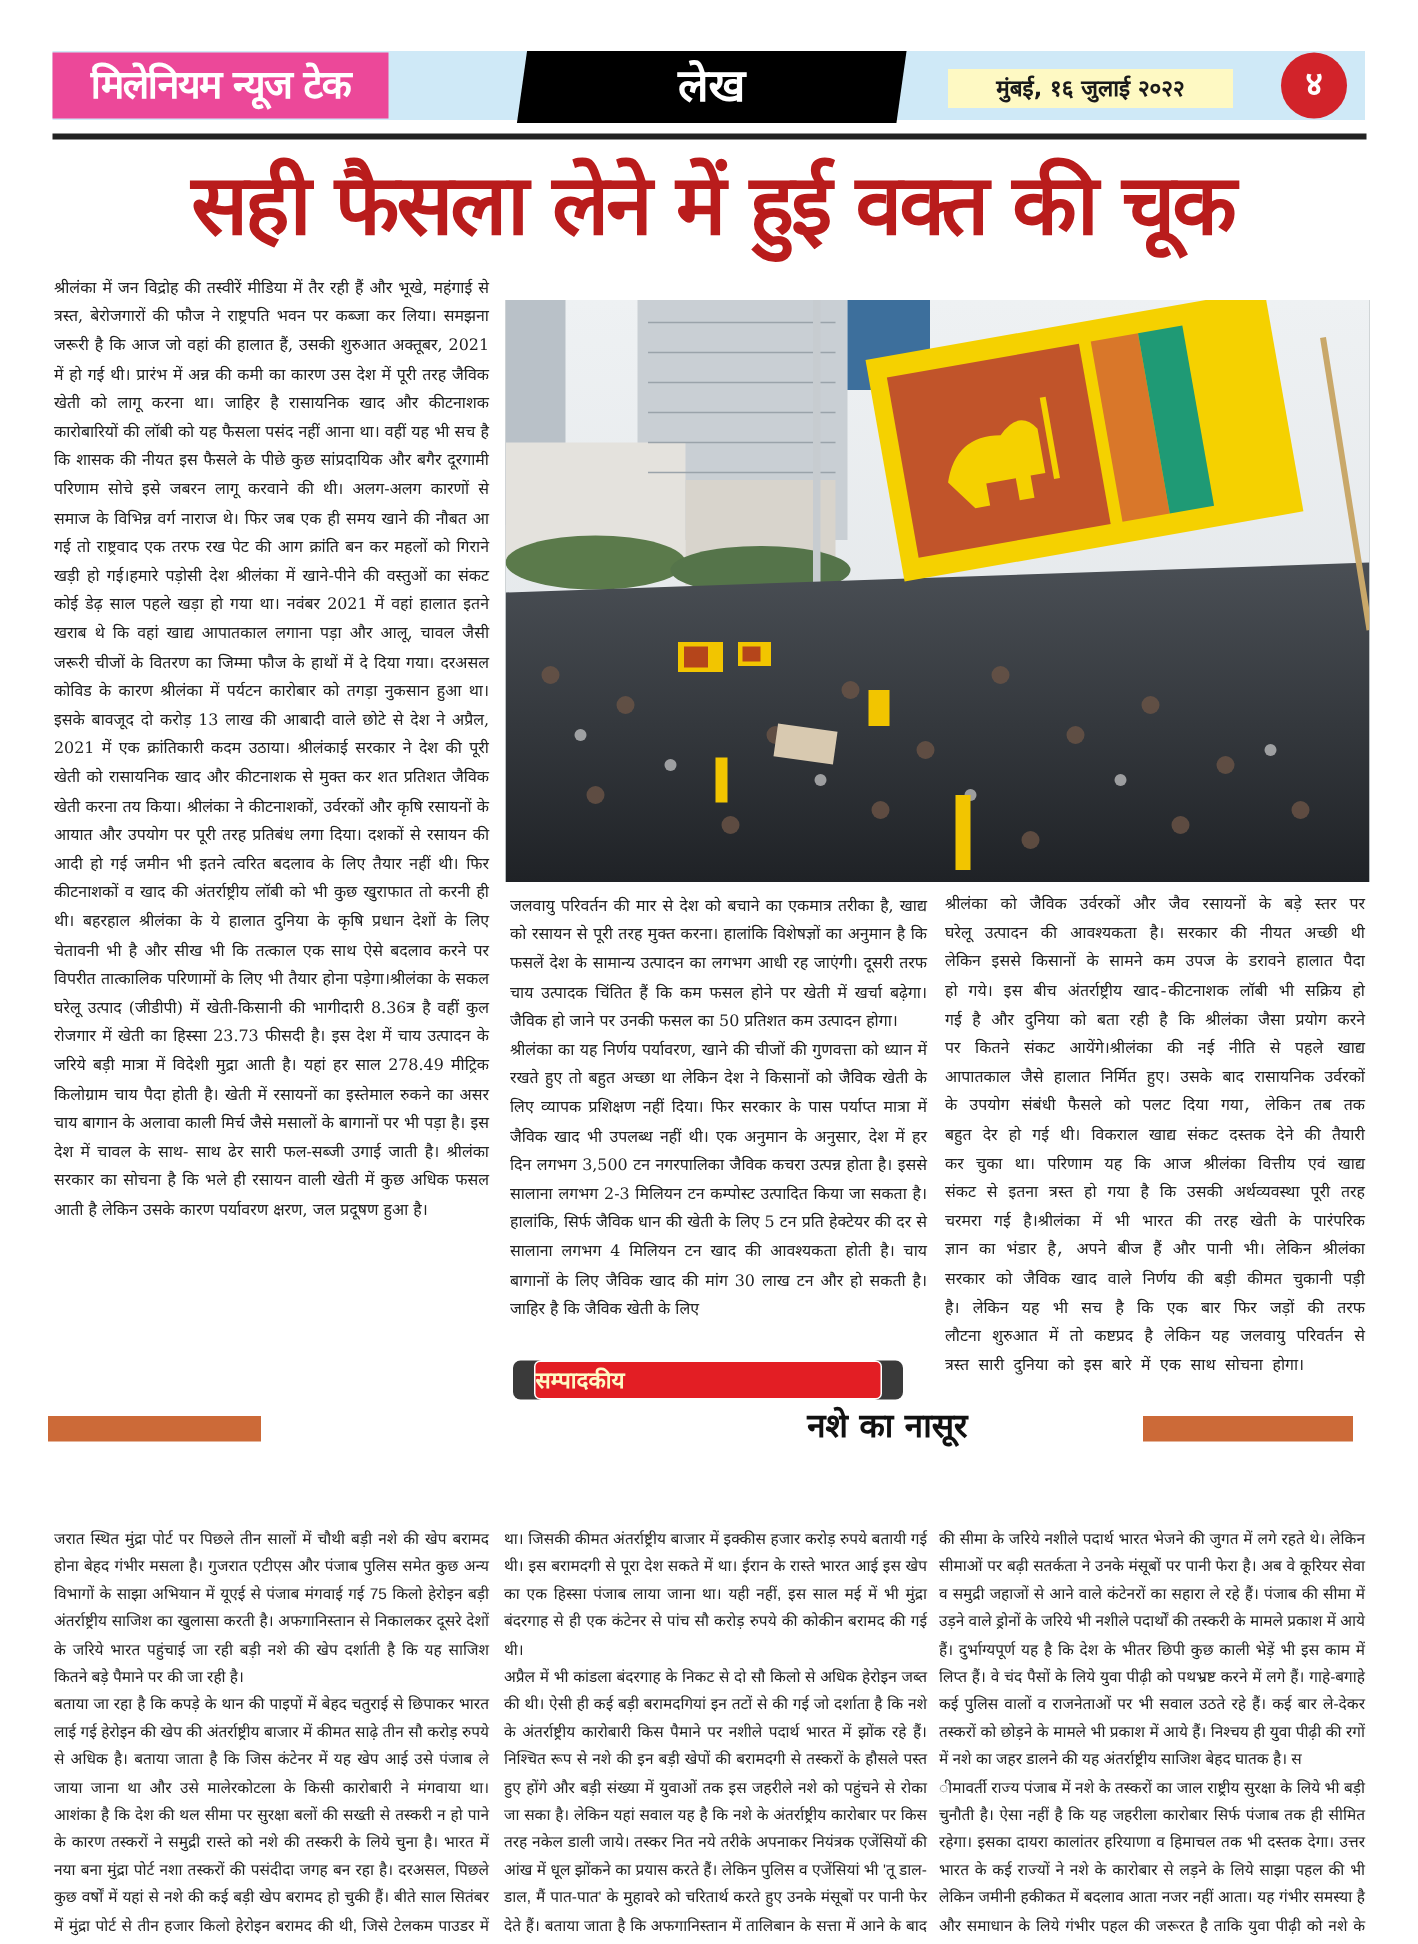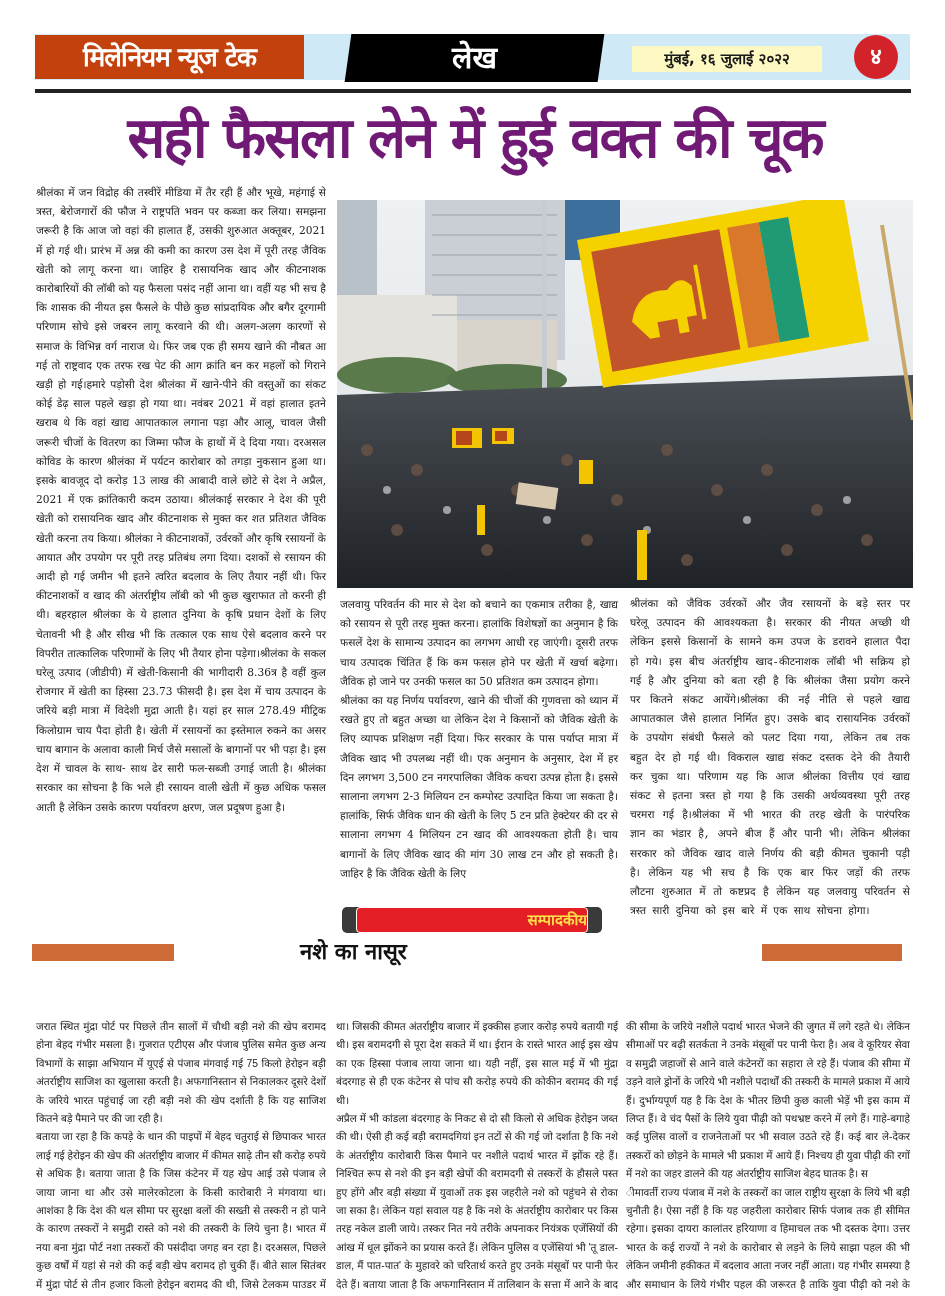--- a/index.html
+++ b/index.html
@@ -1,50 +1,50 @@
 <!DOCTYPE html>
 <html><head>
 <meta charset="utf-8">
 <style>
   html, body { margin:0; padding:0; background:#ffffff; }
   body { width:945px; height:1296px; position:relative; overflow:hidden; font-family:"DejaVu Sans", sans-serif; color:#1a1a1a; }
 
   
   .masthead { position:absolute; left:35px; top:34px; width:875px; height:46px; background:#cfe9f7; }
-  .brand { position:absolute; left:35px; top:35px; width:269px; height:44px; background:#c2410c; color:#fff;
+  .brand { position:absolute; left:35px; top:35px; width:224px; height:44px; background:#ec4899; color:#fff;
            font-family:"DejaVu Sans", sans-serif; font-weight:bold; font-size:26px; line-height:44px; text-align:center; letter-spacing:-1px; }
   .section-tab { position:absolute; left:348px; top:34px; width:253px; height:48px; background:#000; color:#fff;
                  transform:skewX(-8deg); }
   .section-tab span { display:block; transform:skewX(8deg); text-align:center; font-weight:bold; font-size:30px; line-height:48px; }
   .dateline { position:absolute; left:632px; top:46px; width:190px; height:26px; background:#fef9c3; font-size:15px; line-height:26px; text-align:center; font-weight:bold; }
   .page-no { position:absolute; left:854px; top:35px; width:44px; height:44px; border-radius:50%; background:#d2232a; color:#fff;
              font-weight:bold; font-size:22px; line-height:44px; text-align:center; }
   .rule { position:absolute; left:35px; top:89px; width:876px; height:4px; background:#222; }
 
   .headline { position:absolute; left:40px; top:98px; width:870px; height:80px; text-align:center;
-              font-family:"DejaVu Sans", sans-serif; font-weight:bold; font-size:56px; line-height:80px; letter-spacing:-2px; color:#701a75; }
+              font-family:"DejaVu Sans", sans-serif; font-weight:bold; font-size:56px; line-height:80px; letter-spacing:-2px; color:#b91c1c; }
 
   
   .col { position:absolute; font-family:"DejaVu Serif", serif; font-size:10.6px; line-height:19.2px; text-align:justify; color:#222; }
   .col p { margin:0; text-indent:0; }
   .col p + p { margin-top:0; }
   .col-1 { left:36px; top:183px; width:290px; }
   .col-2 { left:340px; top:595px; width:278px; }
   .col-3 { left:630px; top:595px; width:280px;font-family:Liberation Mono, monospace; }
 
   
   .photo { position:absolute; left:337px; top:200px; width:576px; height:388px; overflow:hidden; background:#9aa3a8; }
 
   
   .ed-banner { position:absolute; left:342px; top:907px; width:260px; height:26px; }
   .ed-cap-l, .ed-cap-r { position:absolute; top:0; width:22px; height:26px; background:#3a3a3a; border-radius:5px; }
   .ed-cap-l { left:0; } .ed-cap-r { right:0; }
   .ed-mid { position:absolute; left:14px; right:14px; top:0; height:26px; background:#e31e24; border-radius:4px; border:1px solid #fff; box-sizing:border-box;
-            color:#fde047; font-weight:bold; font-size:15px; line-height:24px; text-align:right; }
-  .ed-title { position:absolute; left:300px; top:936px; width:345px; height:32px; text-align:left; font-weight:bold; font-size:22px; line-height:32px; color:#111; }
+            color:#fef9c3; font-weight:bold; font-size:15px; line-height:24px; text-align:left; }
+  .ed-title { position:absolute; left:300px; top:936px; width:345px; height:32px; text-align:right; font-weight:bold; font-size:22px; line-height:32px; color:#111; }
   .ed-bar-l, .ed-bar-r { position:absolute; top:944px; height:17px; background:#cc6a38; }
   .ed-bar-l { left:32px; width:142px; } .ed-bar-r { left:762px; width:140px; }
 
   .ecol { position:absolute; font-family:Liberation Sans, sans-serif; font-size:10.3px; line-height:18.4px; text-align:justify; color:#222;margin-top:44px; }
   .ecol p { margin:0; }
   .ecol-1 { left:36px; top:974px; width:290px; }
   .ecol-2 { left:336px; top:974px; width:282px; }
   .ecol-3 { left:626px; top:974px; width:284px; }
 </style>
 </head>

